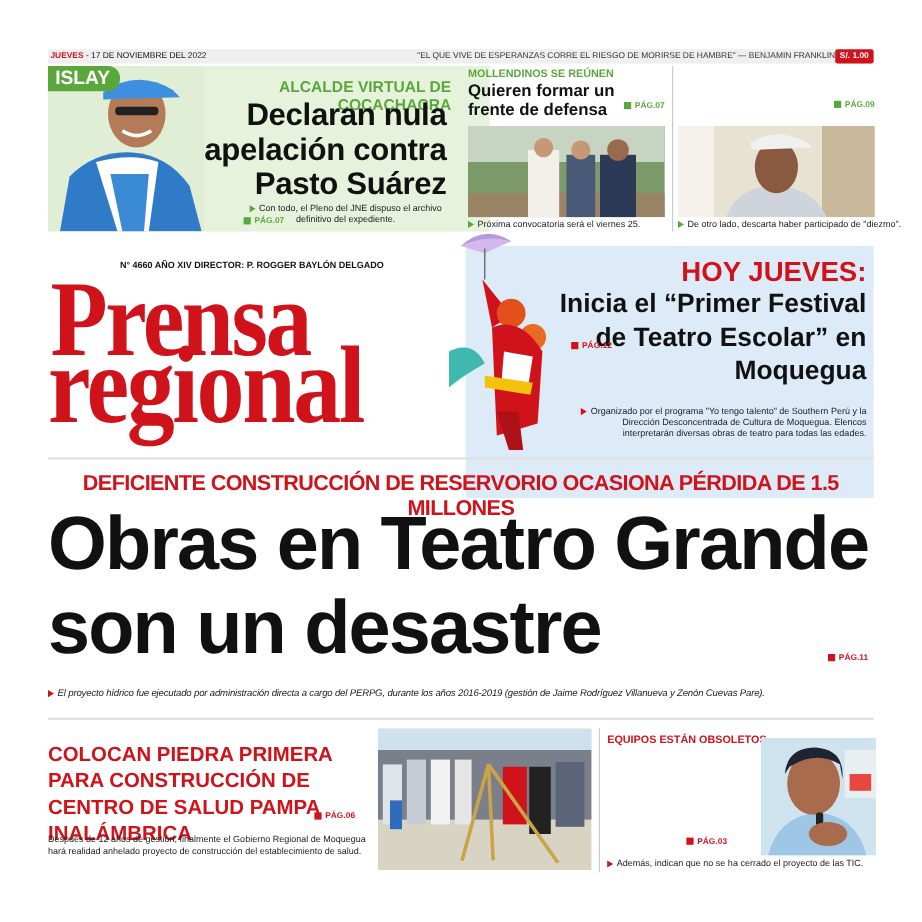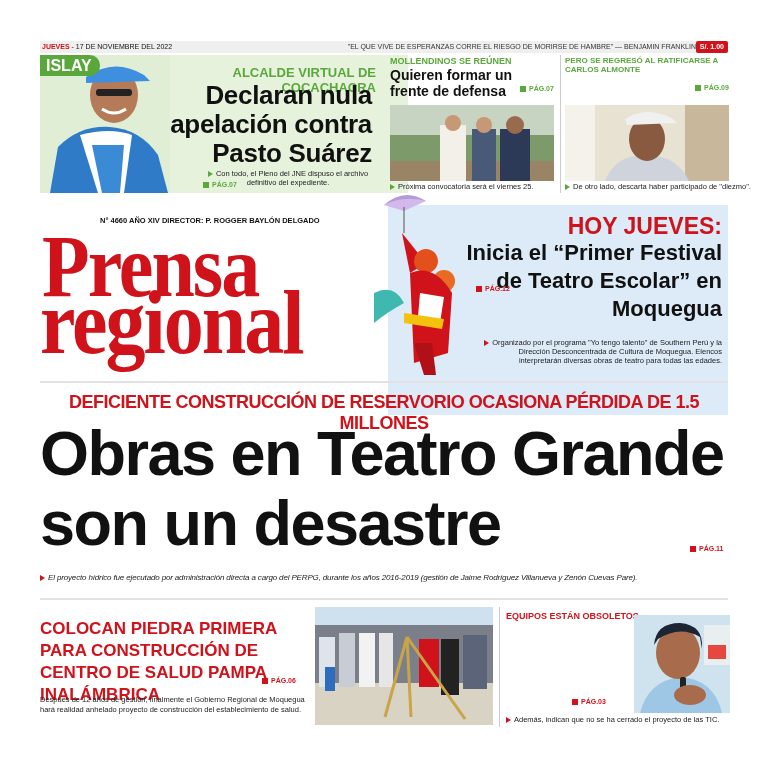--- a/index.html
+++ b/index.html
@@ -1,21 +1,21 @@
 <!DOCTYPE html>
 <html><head>
 <meta charset="utf-8">
 <style>
 *{box-sizing:border-box;margin:0;padding:0;}
 html,body{width:768px;height:768px;background:#fff;overflow:hidden;}
 body{position:relative;font-family:"Liberation Sans",sans-serif;color:#111;}
 .abs{position:absolute;}
 .cond{font-family:"Liberation Sans Narrow","Liberation Sans",sans-serif;}
 .red{color:#d0121b;}
-.green{color:#5aa83c;}
+.green{color:#5aa83c;text-align:center;}
 .pag{font-size:7px;font-weight:bold;white-space:nowrap;}
 .pag .sq{display:inline-block;width:6px;height:6px;margin-right:3px;vertical-align:middle;}
 .tri{display:inline-block;width:0;height:0;border-top:3px solid transparent;border-bottom:3px solid transparent;margin-right:3px;vertical-align:middle;}
 
 
 #topbar{left:40px;top:41px;width:688px;height:12px;background:#efefef;font-size:7px;line-height:12px;}
 #topbar .date{position:absolute;left:2px;top:0;}
 #topbar .quote{position:absolute;right:32px;top:0;color:#333;}
 #topbar .price{position:absolute;right:0;top:0;height:12px;padding:0 4px;background:#d0121b;color:#fff;font-weight:bold;border-radius:2px;}
 
@@ -122,21 +122,20 @@
     <circle cx="63" cy="18" r="8" fill="#c79876"></circle>
     <rect x="82" y="24" width="24" height="52" fill="#485a78"></rect>
     <circle cx="94" cy="20" r="8" fill="#c79876"></circle>
     <rect x="110" y="24" width="30" height="52" fill="#2c3a58"></rect>
     <circle cx="125" cy="20" r="9" fill="#9a6a4e"></circle>
   </svg>
   <div id="mol-deck" class="abs"><span class="tri" style="border-left:5px solid #5aa83c;"></span><span>Próxima convocatoria será el viernes 25.</span></div>
 </div>
 
 <div id="story-camana" class="abs">
-  <div id="cam-kicker" class="abs cond green">PERO SE REGRESÓ AL RATIFICARSE A CARLOS ALMONTE</div>
   <div id="cam-pag" class="abs pag"><span class="sq" style="background:#5aa83c"></span><span>PÁG.09</span></div>
   <svg id="cam-photo" class="abs" viewBox="0 0 164 76" preserveAspectRatio="none">
     <rect width="164" height="76" fill="#e8e2d2"></rect>
     <rect x="120" width="44" height="76" fill="#c9b79c"></rect>
     <rect x="0" width="30" height="76" fill="#f4f2ea"></rect>
     <path d="M40 76 Q50 50 80 50 Q112 50 124 76Z" fill="#cfd3dc"></path>
     <ellipse cx="82" cy="34" rx="18" ry="22" fill="#8a5a40"></ellipse>
     <path d="M60 14 Q82 0 108 14 L112 18 L62 20Z" fill="#f0f0f0"></path>
   </svg>
   <div id="cam-deck" class="abs"><span class="tri" style="border-left:5px solid #5aa83c;"></span><span>De otro lado, descarta haber participado de "diezmo".</span></div>

